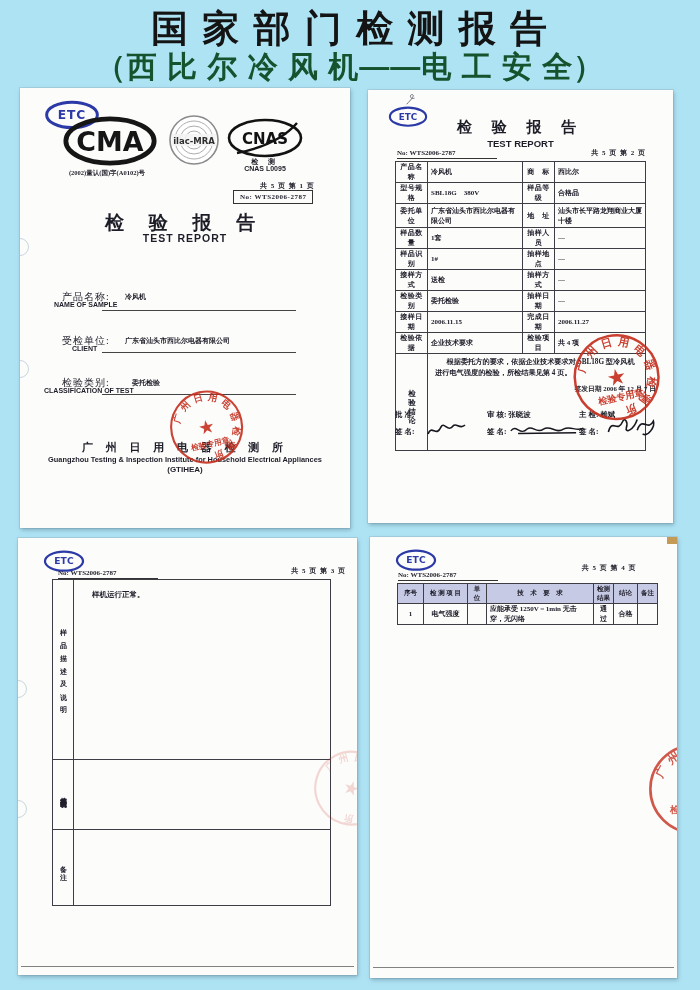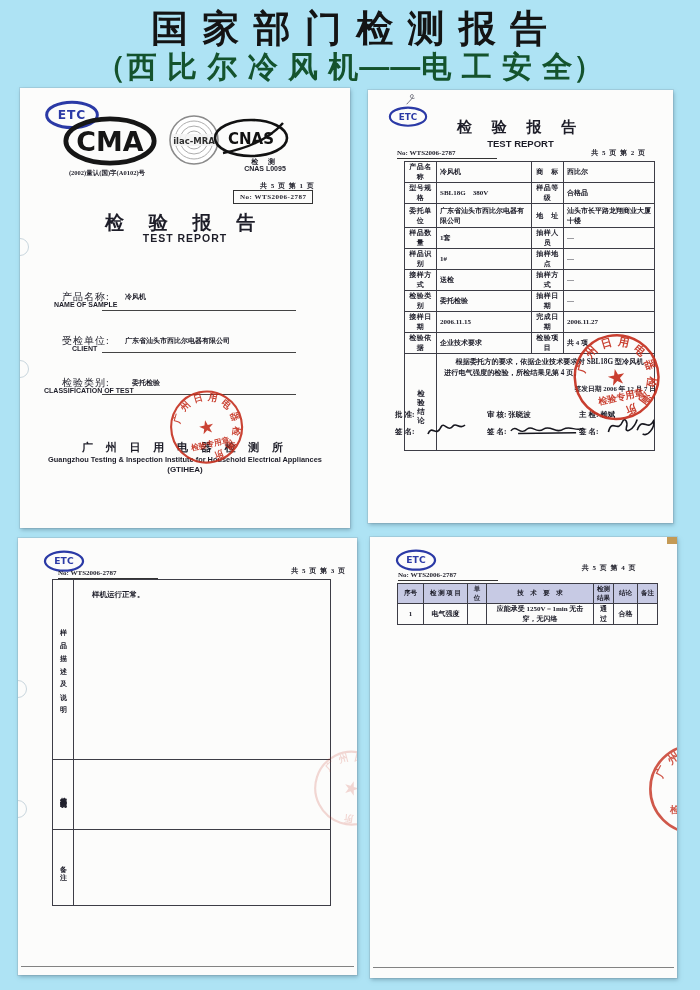--- a/index.html
+++ b/index.html
@@ -56,21 +56,21 @@
   table.grid td,table.grid th{border:1px solid #3d3d46;padding:0 3px;font-size:7px;
       overflow:hidden;vertical-align:middle;font-weight:bold;color:#20202c}
   td.lbl{text-align:center;letter-spacing:.5px}
   td.val{text-align:left}
   .vert{writing-mode:vertical-rl;text-orientation:upright;display:inline-block;
         font-weight:bold}
   td.vcell{text-align:center}
 
   #doc4-table th{background:#c7cae4;font-size:6.5px;text-align:center}
   #doc4-table td{text-align:center}
-  #doc4-table td.req{text-align:center}
+  #doc4-table td.req{text-align:left}
 
   .concl-text{font-size:7.2px;line-height:1.55;text-indent:1.6em;font-weight:bold;
               padding:3px 4px;text-align:left}
 
   
   .stamp{position:absolute;z-index:6;pointer-events:none}
 
   
   .sig-row{position:absolute;display:flex;font-size:7.5px;font-weight:bold}
   .sig-col{position:relative}
@@ -105,21 +105,21 @@
     <svg viewBox="0 0 52 52" width="52">
       <circle cx="26" cy="26" r="24" fill="#ffffff" stroke="#8a8a8a" stroke-width="1.6"></circle>
       <circle cx="26" cy="26" r="19" fill="none" stroke="#adadad" stroke-width="1"></circle>
       <circle cx="26" cy="26" r="14" fill="none" stroke="#adadad" stroke-width="1"></circle>
       <circle cx="26" cy="26" r="9" fill="none" stroke="#adadad" stroke-width="1"></circle>
       <rect x="4" y="20" width="44" height="12" fill="#f4f4f4" opacity="0.9"></rect>
       <text x="26" y="29.5" text-anchor="middle" font-size="8.5" font-weight="bold" fill="#2e2e2e" font-family="'DejaVu Sans',sans-serif">ilac-MRA</text>
     </svg>
   </div>
 
-  <div class="abs" style="left:192px;top:30px;width:78px">
+  <div class="abs" style="left:206px;top:30px;width:78px">
     <svg viewBox="0 0 78 40" width="78">
       <ellipse cx="39" cy="20" rx="36" ry="18" fill="none" stroke="#121212" stroke-width="2.6"></ellipse>
       <path d="M71,5 Q52,27 11,35" fill="none" stroke="#121212" stroke-width="2.4"></path>
       <text x="39" y="26" text-anchor="middle" font-size="15" font-weight="bold" fill="#121212" font-family="'DejaVu Sans',sans-serif">CNAS</text>
     </svg>
   </div>
   <div class="abs f7 b ctr" style="left:216px;top:69px;width:58px;letter-spacing:4px">检 测</div>
   <div class="abs f7 b ctr" style="left:210px;top:77px;width:70px;font-family:'Liberation Sans',sans-serif">CNAS L0095</div>
 
   <div class="abs f7 b" style="left:240px;top:93px;width:85px;text-align:left;letter-spacing:1px">共 5 页 第 1 页</div>
@@ -178,21 +178,21 @@
 
   <div class="abs ctr b" style="left:0;top:28px;width:305px;font-size:15px;letter-spacing:8px;white-space:nowrap">检 验 报 告</div>
   <div class="abs ctr b" style="left:0;top:48px;width:305px;font-size:9.5px;font-family:'Liberation Sans',sans-serif">TEST REPORT</div>
 
   <div class="abs f7 b underlined" style="left:29px;top:59px;width:100px">
     <span>No:</span>
     <span>WTS2006-2787</span>
   </div>
   <div class="abs f7 b" style="left:190px;top:58px;width:88px;text-align:right;letter-spacing:1px">共 5 页 第 2 页</div>
 
-  <table class="grid" style="left:36px;top:71px;width:250px">
+  <table class="grid" style="left:27px;top:71px;width:250px">
     <colgroup>
         <col style="width:32px">
         <col style="width:95px">
         <col style="width:32px">
         <col style="width:91px">
       </colgroup>
     <tbody>
         <tr style="height:15px">
           <td class="lbl">产品名称</td>
           <td class="val">冷风机</td>

